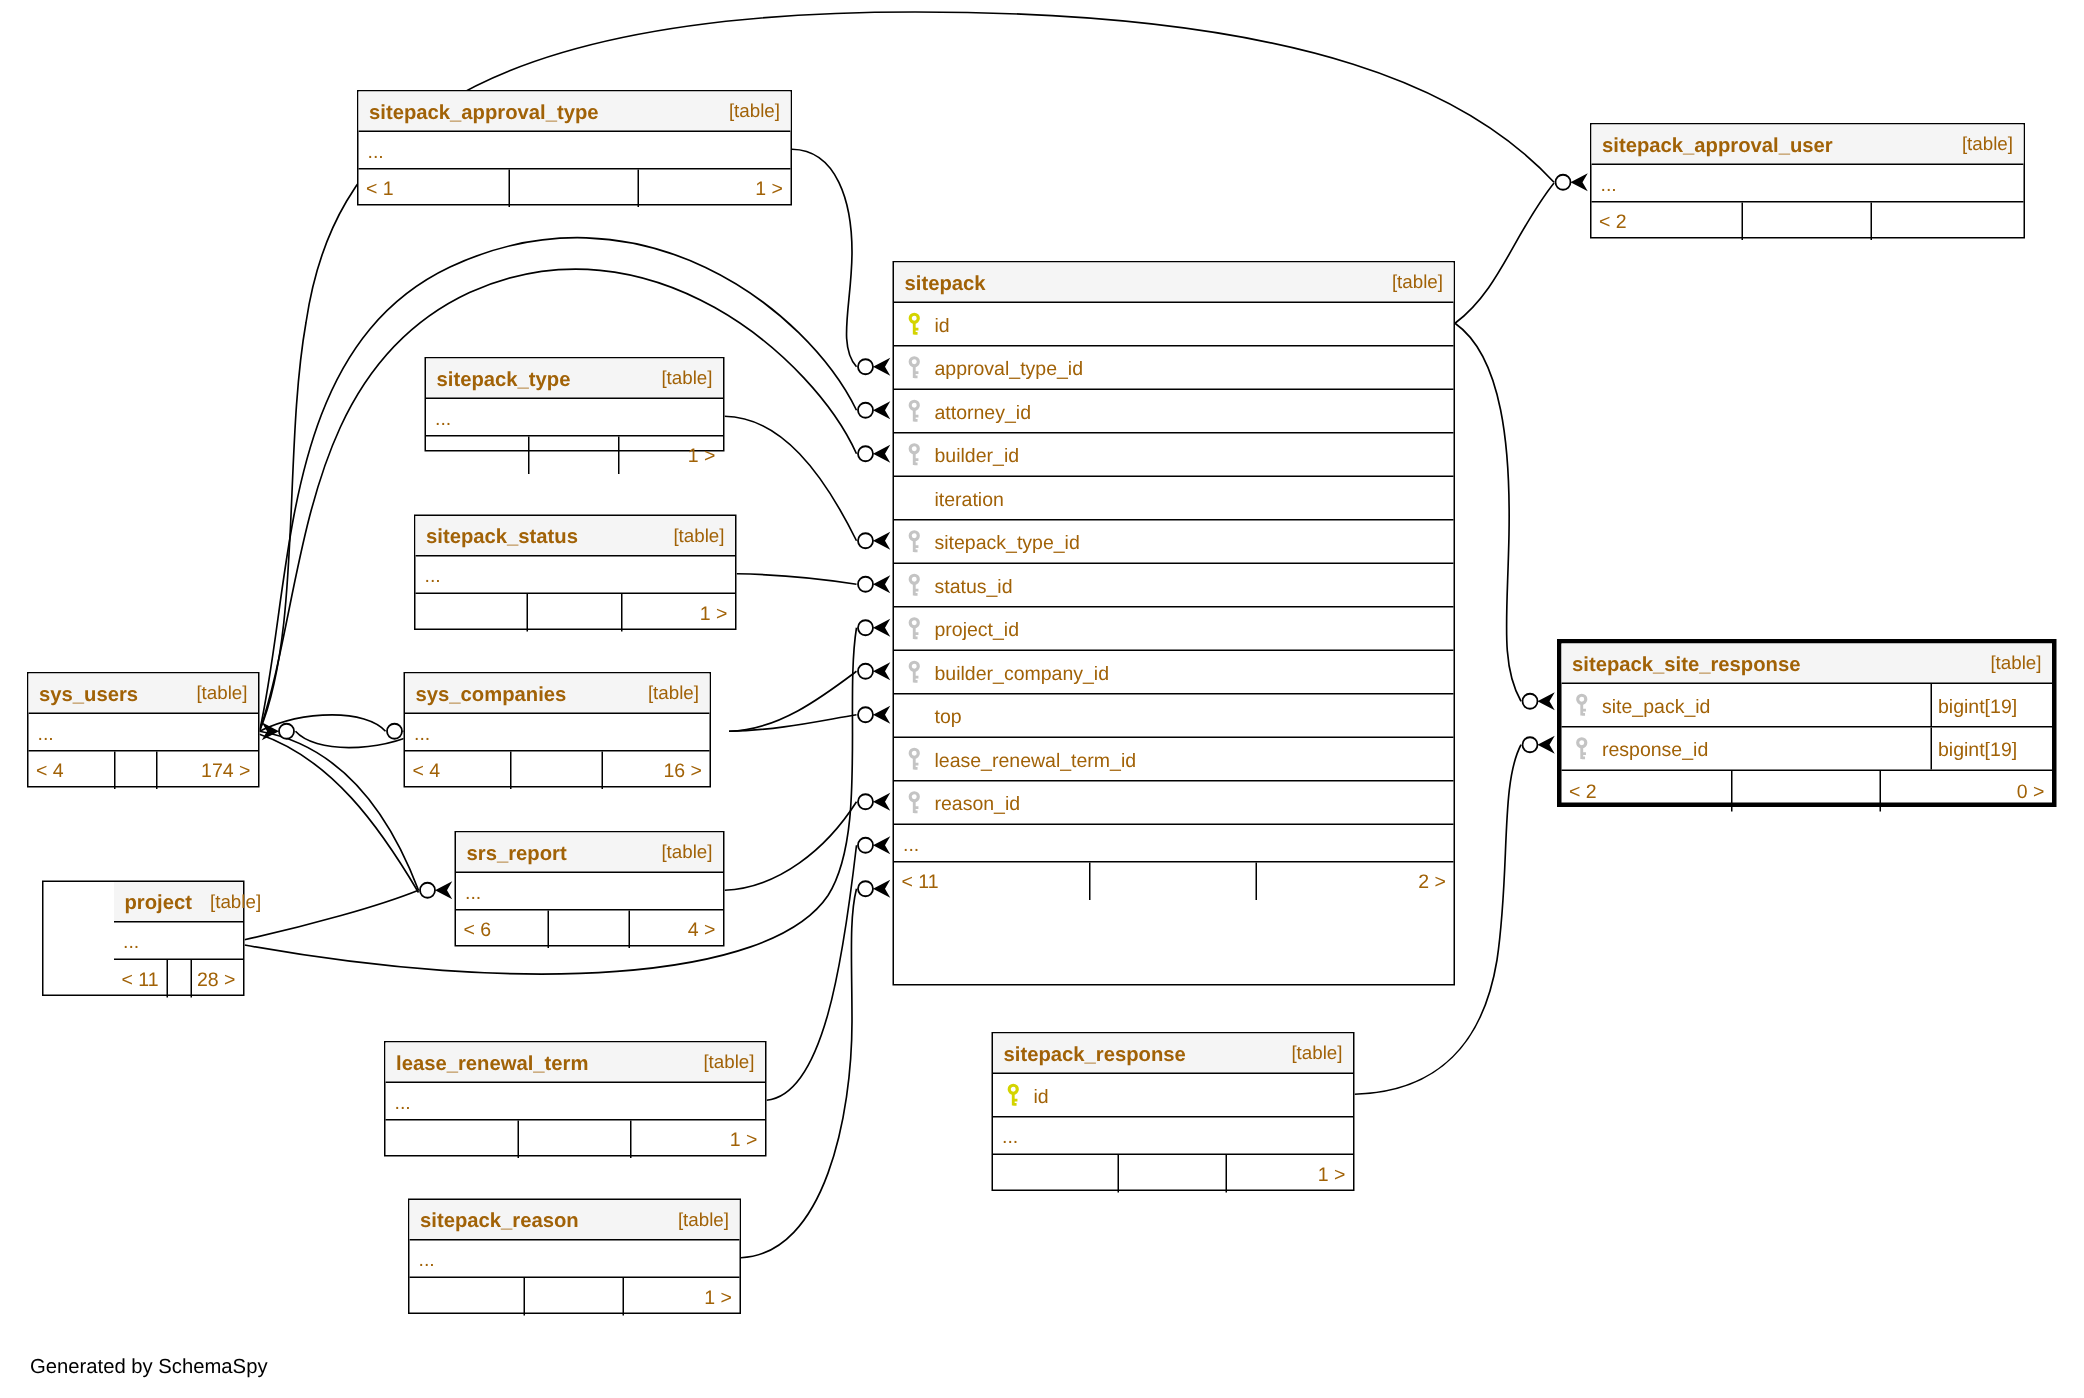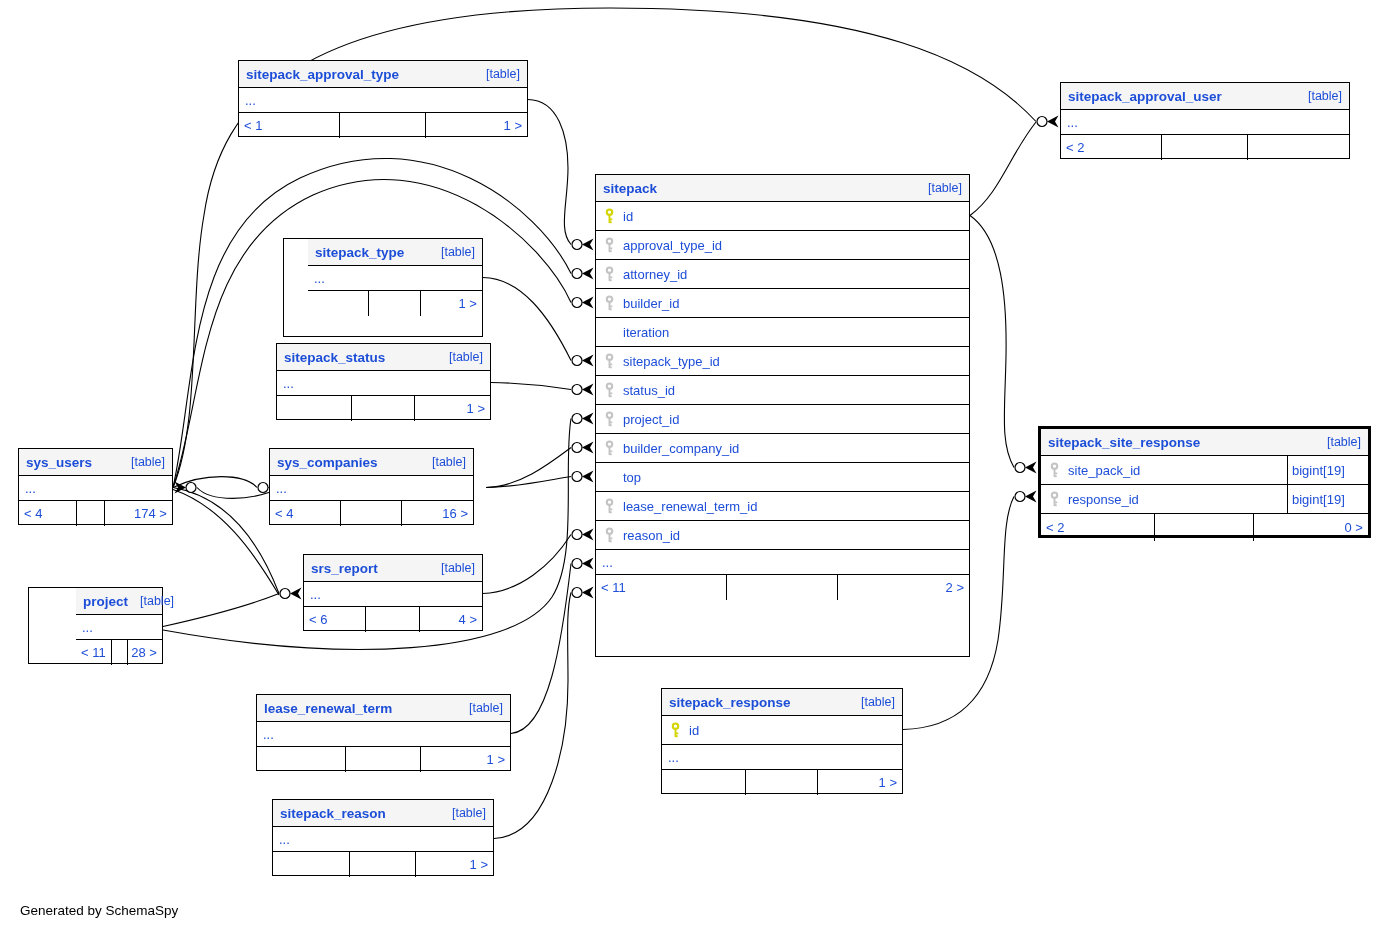--- a/index.html
+++ b/index.html
@@ -1,20 +1,20 @@
 <!DOCTYPE html>
 <html><head>
 <meta charset="utf-8">
 <style>
   html,body{margin:0;padding:0;background:#ffffff;}
   #canvas{position:relative;width:1389px;height:932px;background:#fff;overflow:hidden;
           font-family:"Liberation Sans","DejaVu Sans",sans-serif;}
   #edges{position:absolute;left:0;top:0;z-index:1;}
   .tbl{position:absolute;background:#fff;border:1px solid #000;box-sizing:border-box;z-index:2;
-       font-size:13px;color:#1d4ed8;}
+       font-size:13px;color:#a16207;}
   .tbl.em{border-width:3px;}
   .tbl-header{height:27px;background:#f5f5f5;border-bottom:1px solid #000;display:flex;
               justify-content:space-between;align-items:center;padding:0 7px;box-sizing:border-box;}
   .tbl-name{font-weight:bold;font-size:13.5px;white-space:nowrap;}
   .tbl-tag{font-size:12.5px;padding-left:12px;white-space:nowrap;}
   .row{height:29px;border-bottom:1px solid #000;display:flex;align-items:center;
        box-sizing:border-box;position:relative;}
   .row .keyicon{width:27px;min-width:27px;display:flex;justify-content:center;align-items:center;}
   .row .colname{white-space:nowrap;}
   .row.ellipsis{height:25px;padding-left:6px;}
@@ -252,21 +252,21 @@
           </span>
           <span class="colname">reason_id</span>
         </div>
         <div class="row ellipsis">...</div>
         <div class="footer" style="height: 25px;">
           <div class="fcell left" style="width: 35%;">&lt; 11</div>
           <div class="fcell mid" style="width: 30%;"></div>
           <div class="fcell right" style="width: 35%;">2 &gt;</div>
         </div>
       </div>
-      <div class="tbl" style="left: 283px; top: 238px; width: 200px; height: 99px; padding-left: 24px;">
+      <div class="tbl" style="left: 283px; top: 238px; width: 200px; height: 63px;">
         <div class="tbl-header">
           <span class="tbl-name">sitepack_type</span>
           <span class="tbl-tag">[table]</span>
         </div>
         <div class="row ellipsis">...</div>
         <div class="footer" style="height: 25px;">
           <div class="fcell left" style="width: 35%;"></div>
           <div class="fcell mid" style="width: 30%;"></div>
           <div class="fcell right" style="width: 35%;">1 &gt;</div>
         </div>

